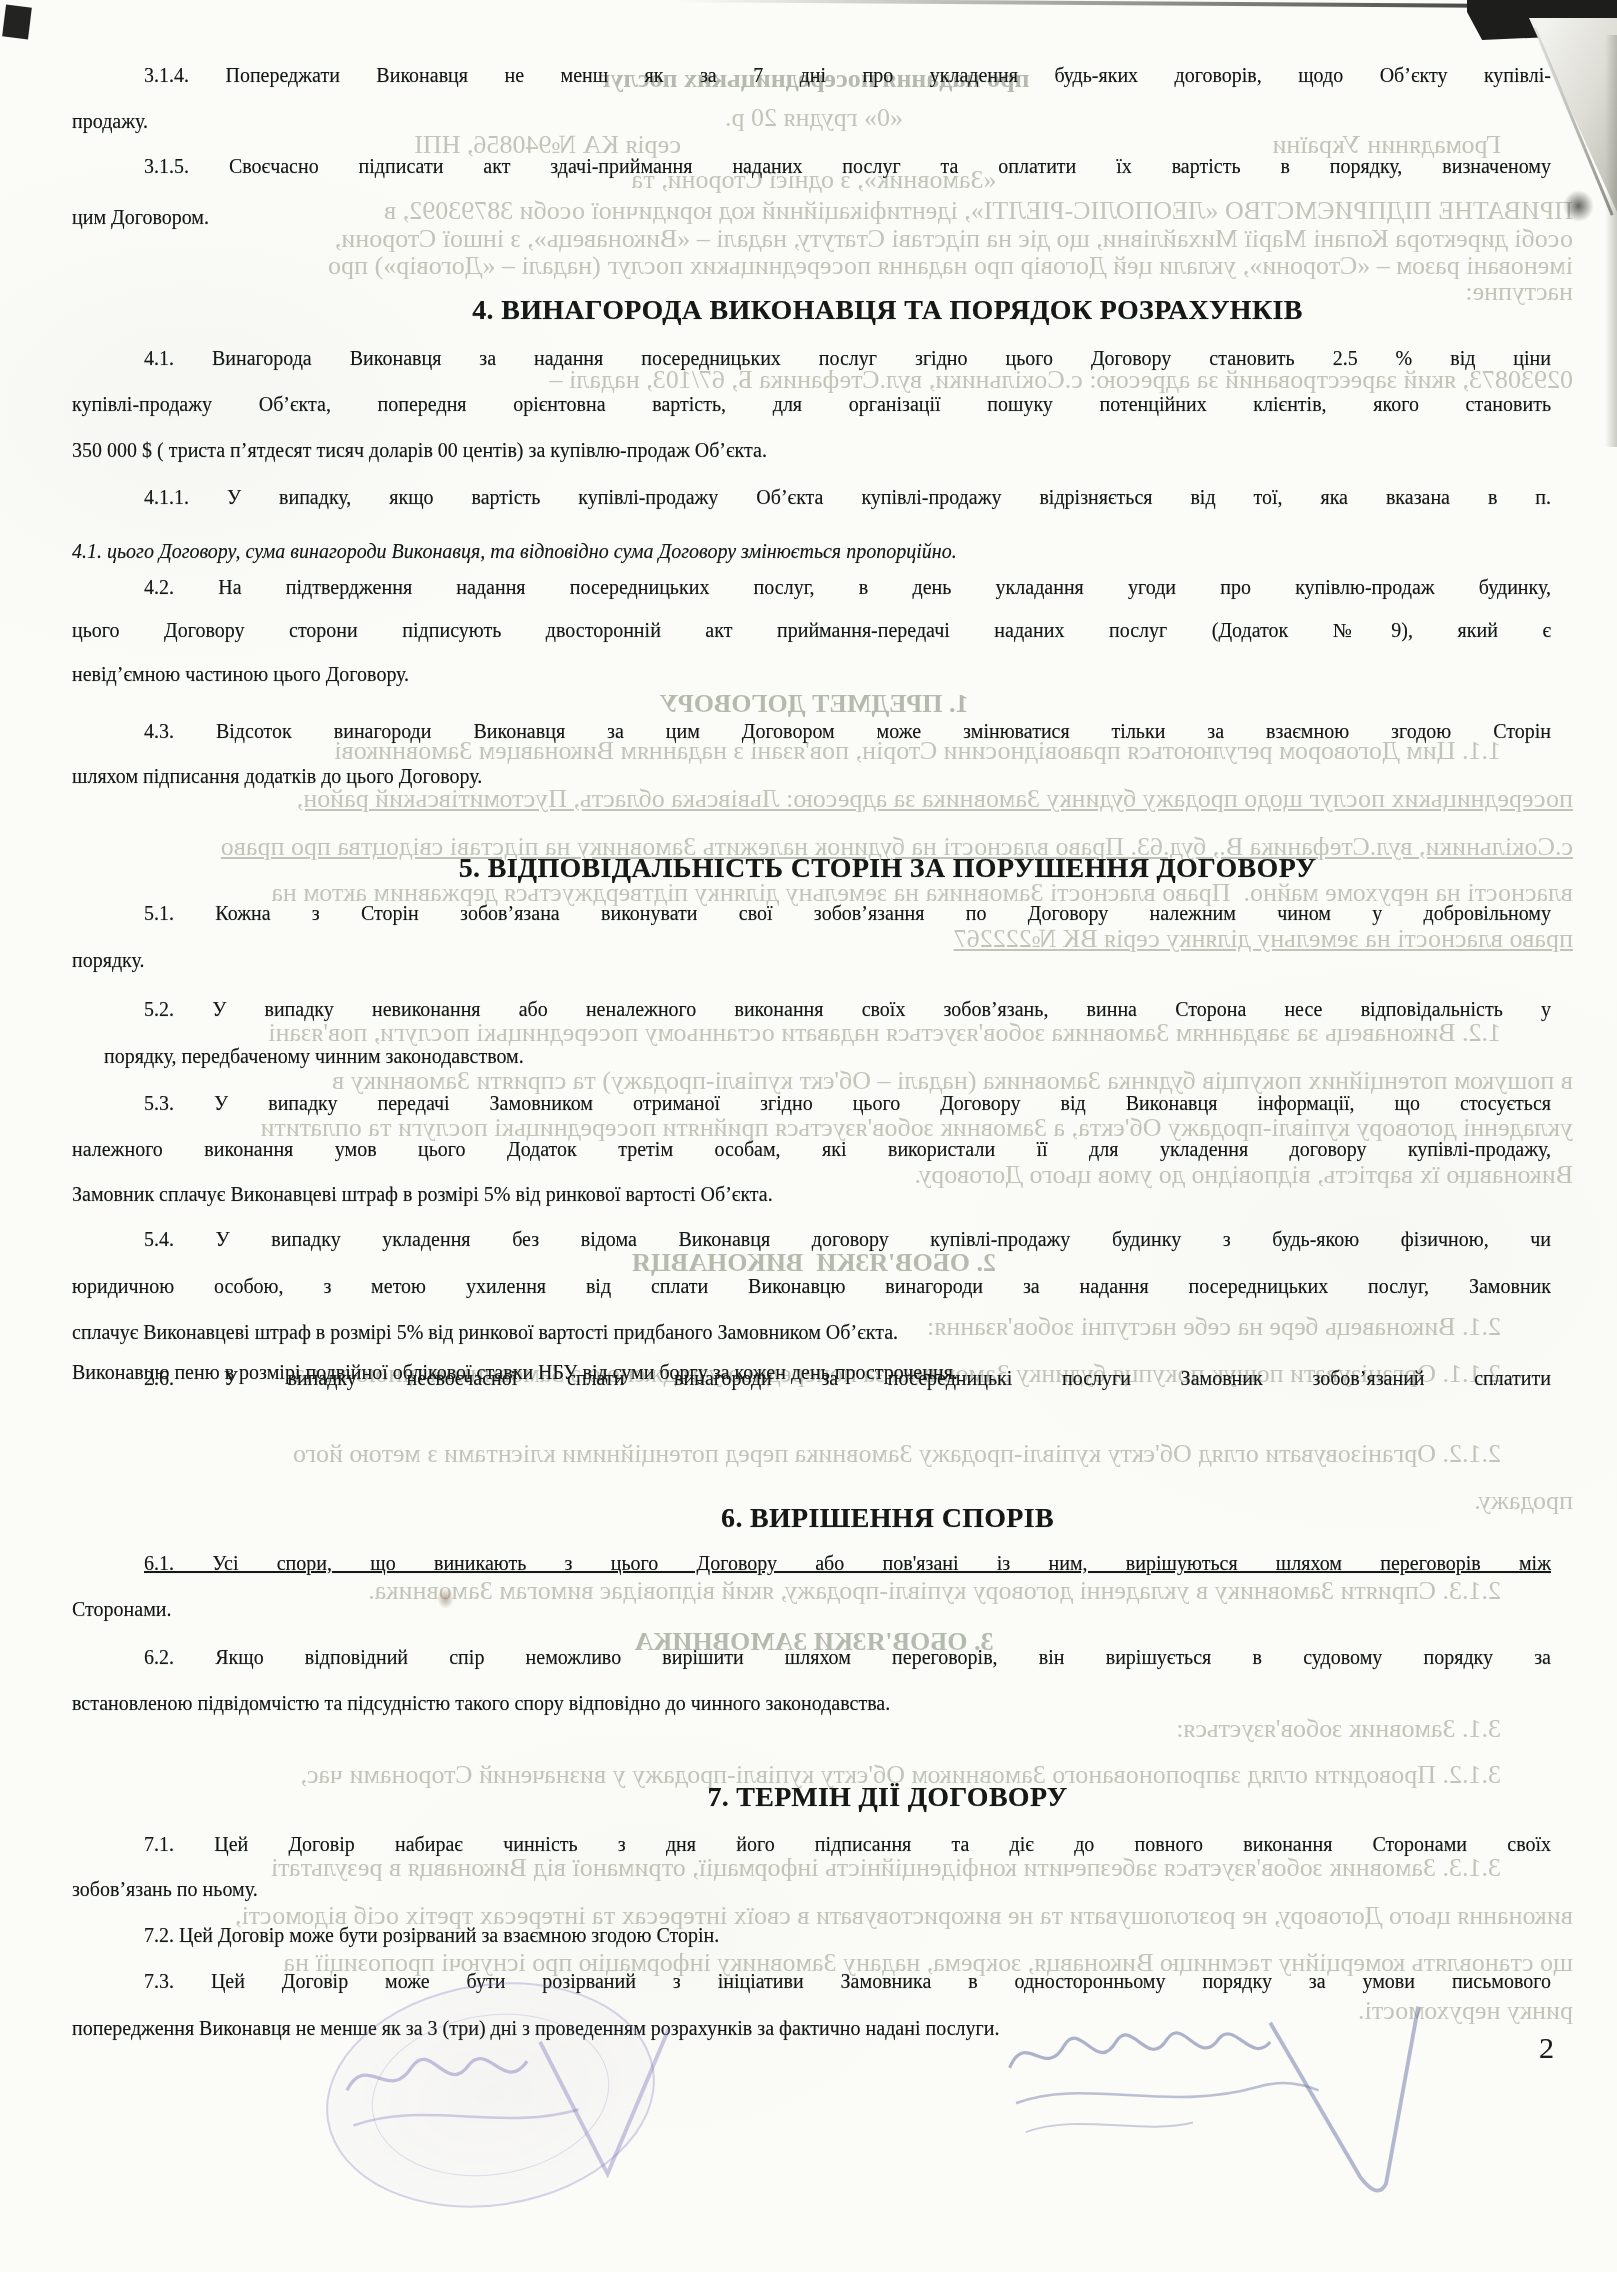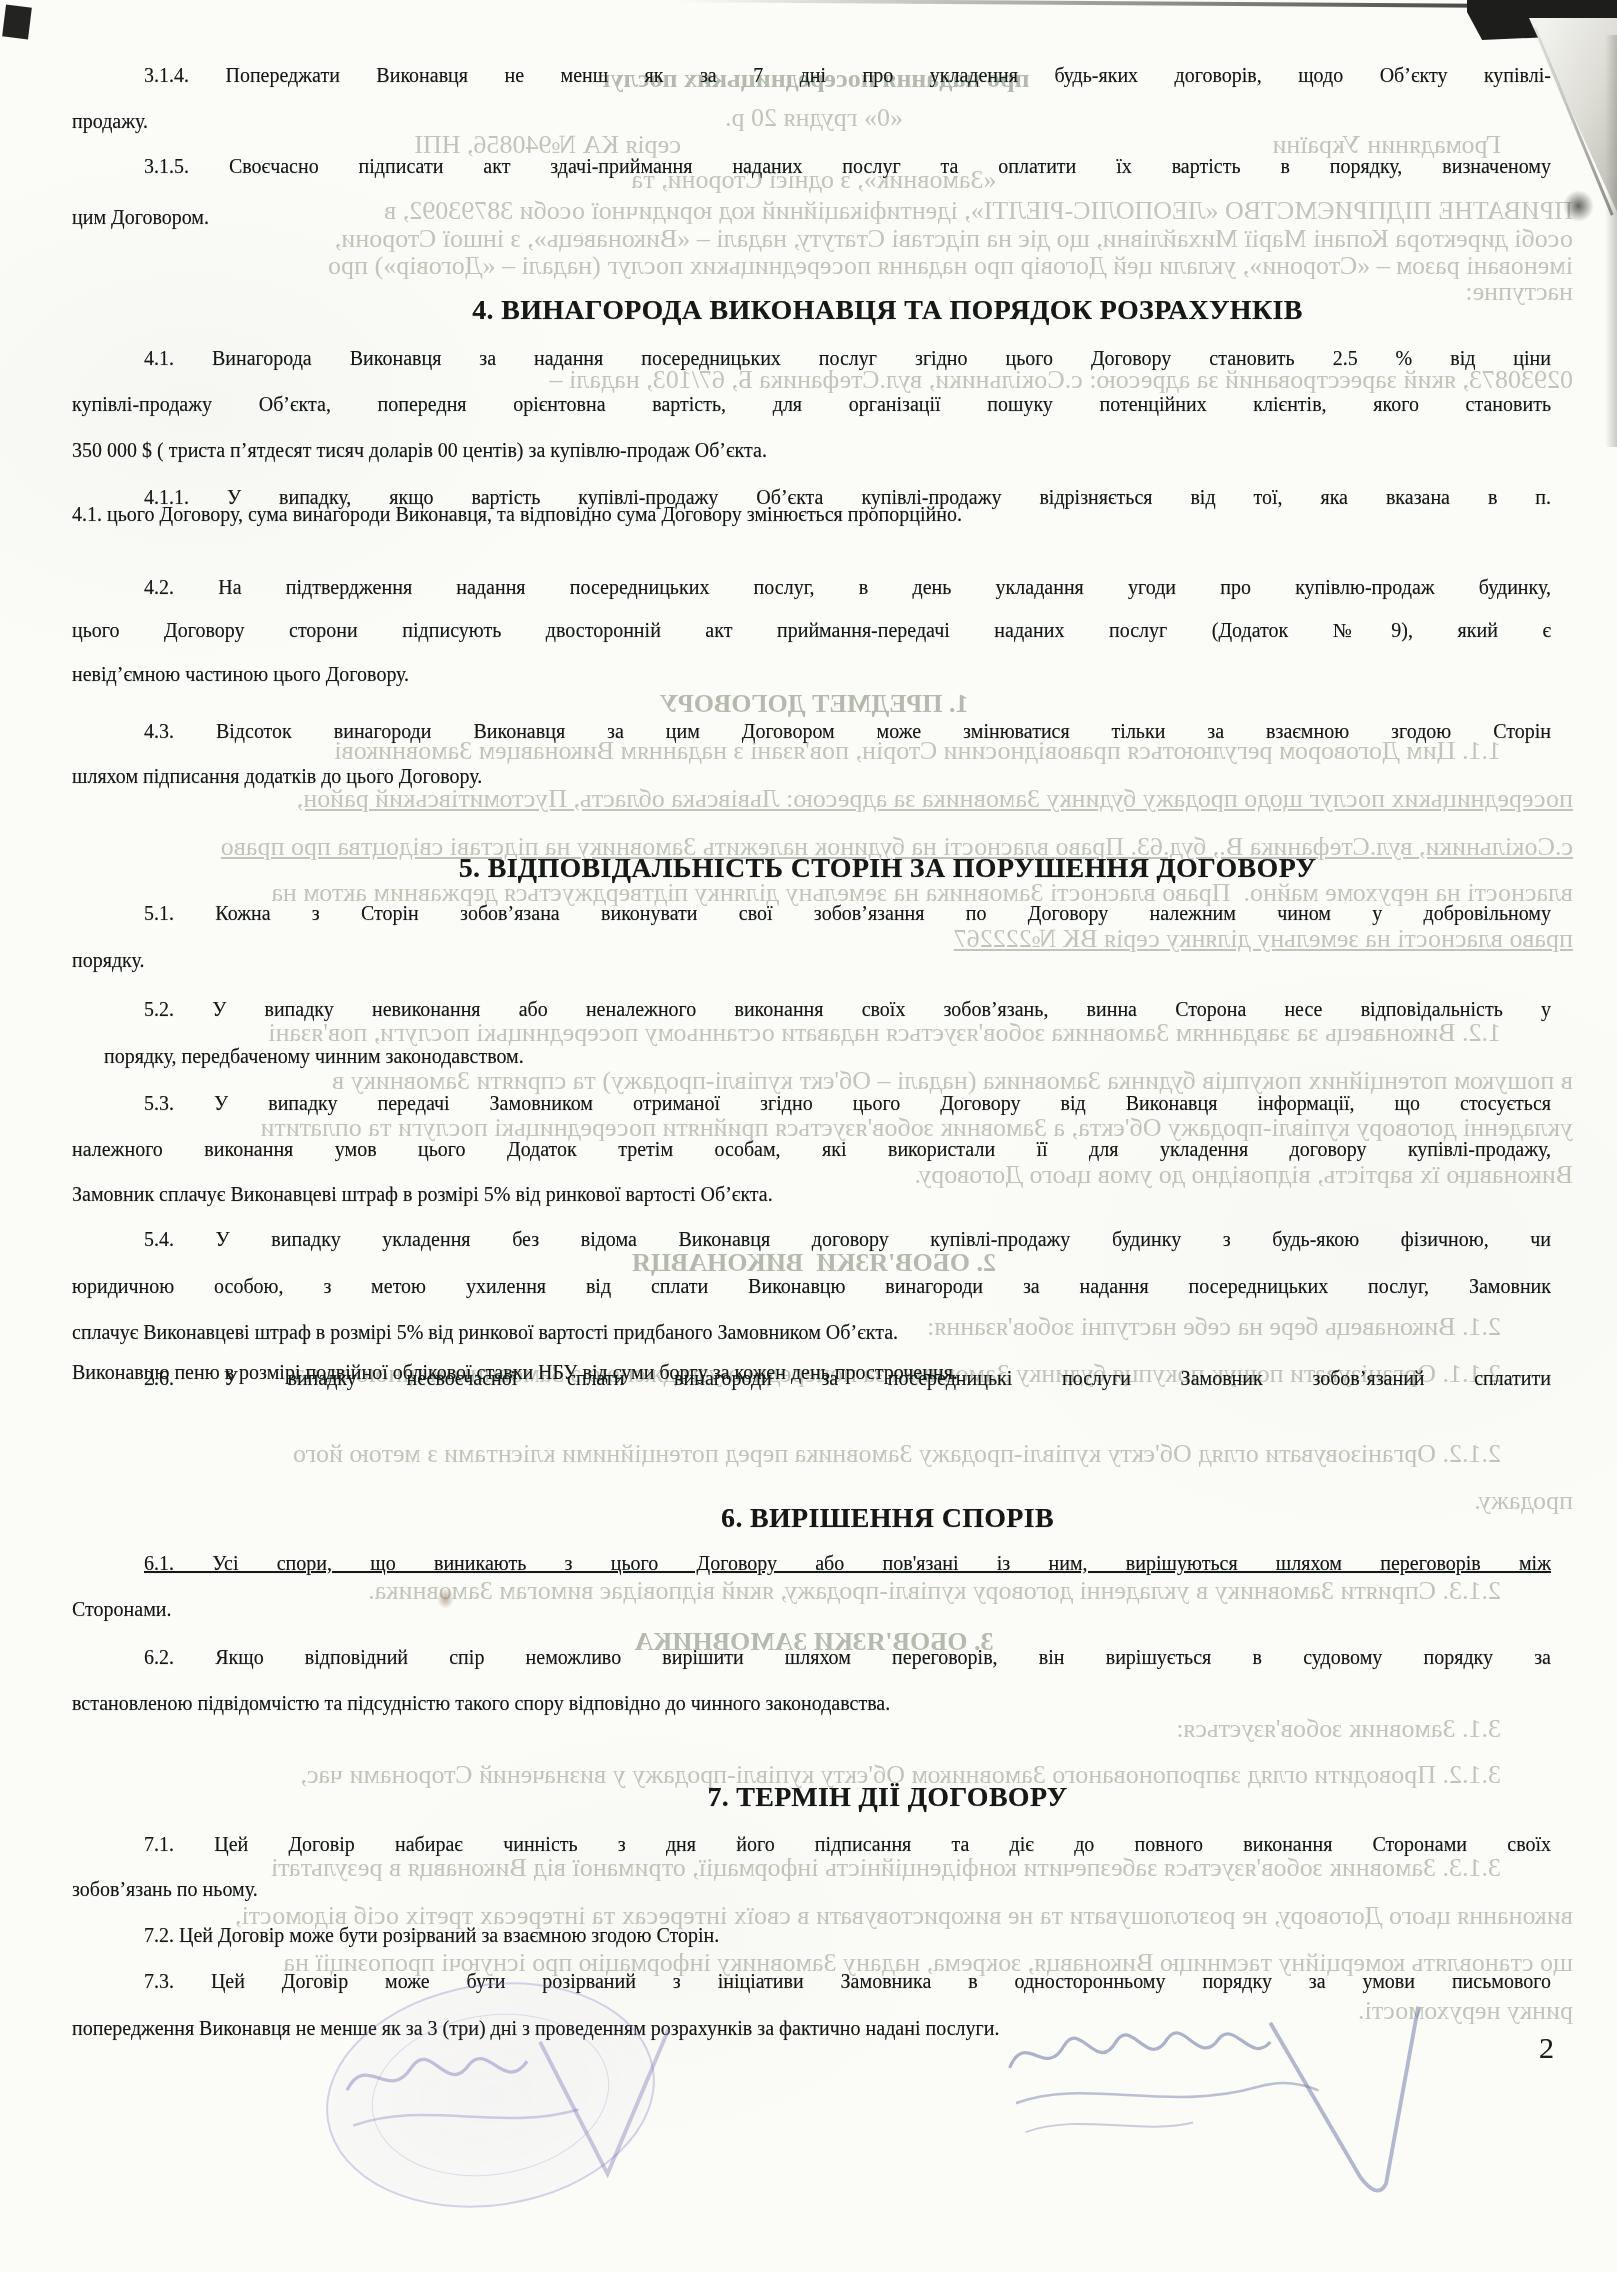--- a/index.html
+++ b/index.html
@@ -147,21 +147,21 @@
   <div id="text-layer">
       <div class="tline j ind" style="top: 57px;">3.1.4. Попереджати Виконавця не менш як за 7 дні про укладення  будь-яких договорів, щодо Об’єкту купівлі-</div>
       <div class="tline" style="top: 103px;">продажу.</div>
       <div class="tline j ind" style="top: 148px;">3.1.5. Своєчасно підписати акт здачі-приймання наданих послуг та оплатити їх вартість в порядку, визначеному</div>
       <div class="tline" style="top: 199px;">цим  Договором.</div>
       <div class="tline hd" style="top: 291px;">4. ВИНАГОРОДА ВИКОНАВЦЯ  ТА ПОРЯДОК РОЗРАХУНКІВ</div>
       <div class="tline j ind" style="top: 340px;">4.1.  Винагорода Виконавця за  надання посередницьких послуг згідно цього Договору становить 2.5 % від ціни</div>
       <div class="tline j" style="top: 386px;">купівлі-продажу Об’єкта, попередня орієнтовна вартість, для організації пошуку потенційних клієнтів, якого становить</div>
       <div class="tline" style="top: 432px;">350 000 $ ( триста п’ятдесят тисяч доларів 00 центів) за купівлю-продаж Об’єкта.</div>
       <div class="tline j ind" style="top: 479px;">4.1.1. У випадку, якщо вартість купівлі-продажу Об’єкта купівлі-продажу відрізняється від тої, яка вказана в п.</div>
-      <div class="tline" style="top: 496px;">4.1. цього Договору, сума винагороди Виконавця, та відповідно сума Договору змінюється пропорційно.</div>
+      <div class="tline" style="top: 533px; font-style: italic;">4.1. цього Договору, сума винагороди Виконавця, та відповідно сума Договору змінюється пропорційно.</div>
       <div class="tline j ind" style="top: 569px;">4.2. На підтвердження надання посередницьких послуг,  в день укладання угоди про купівлю-продаж будинку,</div>
       <div class="tline j" style="top: 612px;">цього Договору сторони підписують двосторонній акт приймання-передачі наданих послуг (Додаток №9), який є</div>
       <div class="tline" style="top: 656px;">невід’ємною частиною цього Договору.</div>
       <div class="tline j ind" style="top: 713px;">4.3. Відсоток винагороди Виконавця за цим Договором може змінюватися тільки за взаємною згодою Сторін</div>
       <div class="tline" style="top: 758px;">шляхом підписання додатків до цього Договору.</div>
       <div class="tline hd" style="top: 849px;">5. ВІДПОВІДАЛЬНІСТЬ СТОРІН ЗА ПОРУШЕННЯ ДОГОВОРУ</div>
       <div class="tline j ind" style="top: 895px;">5.1. Кожна з Сторін зобов’язана виконувати свої зобов’язання по Договору належним чином у добровільному</div>
       <div class="tline" style="top: 942px;">порядку.</div>
       <div class="tline j ind" style="top: 991px;">5.2. У випадку невиконання або неналежного виконання своїх зобов’язань, винна Сторона несе відповідальність у</div>
       <div class="tline" style="top: 1038px; margin-left: 32px;">порядку,  передбаченому чинним законодавством.</div>

